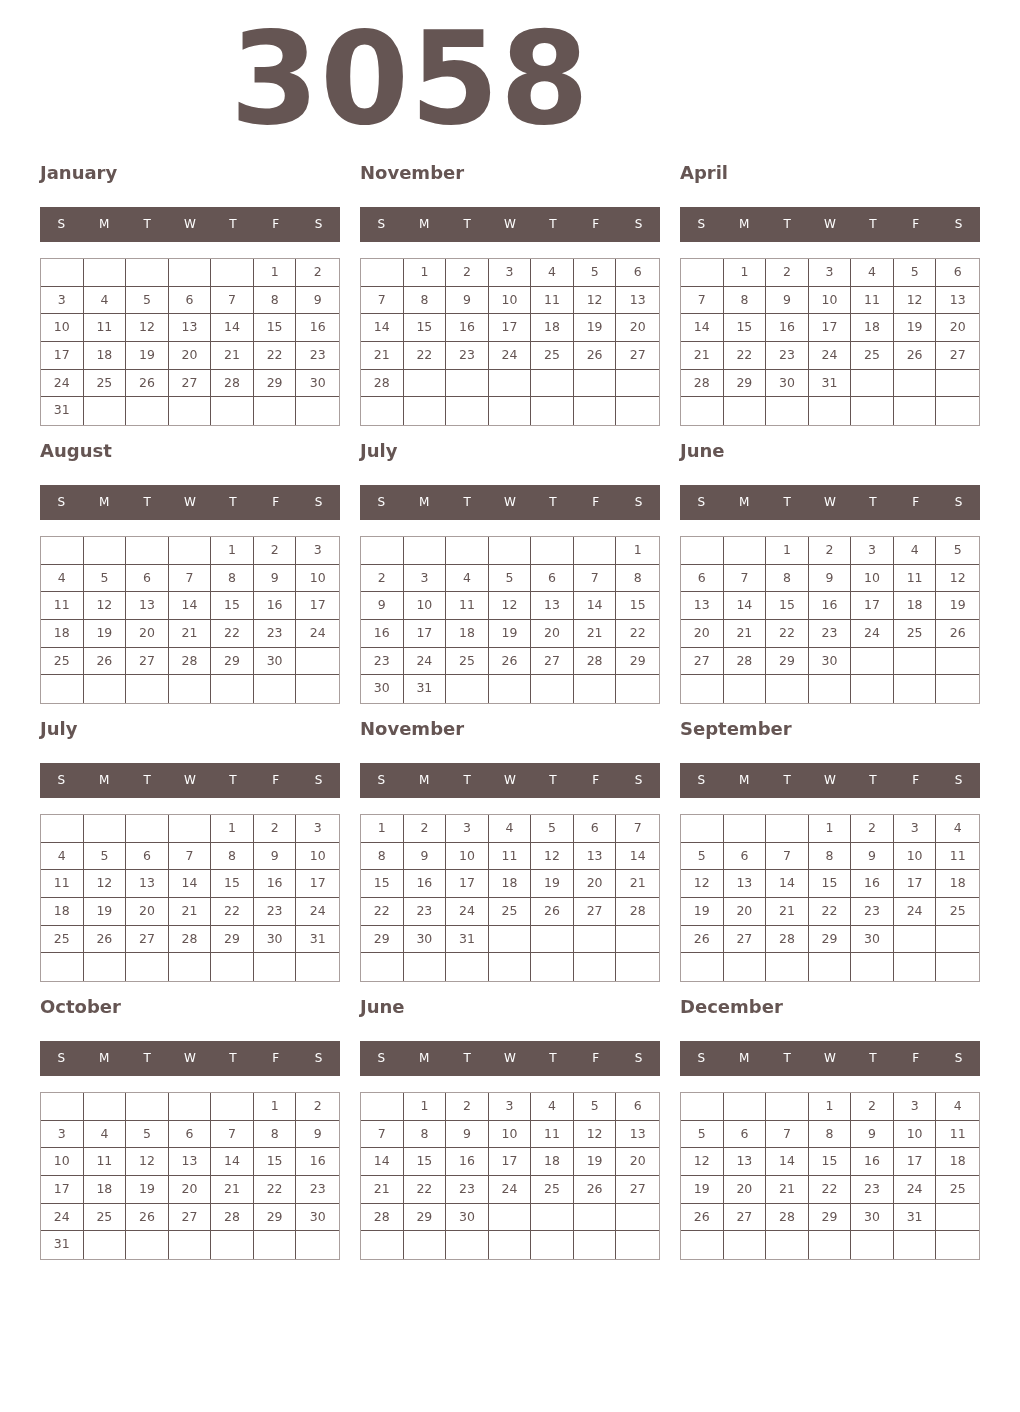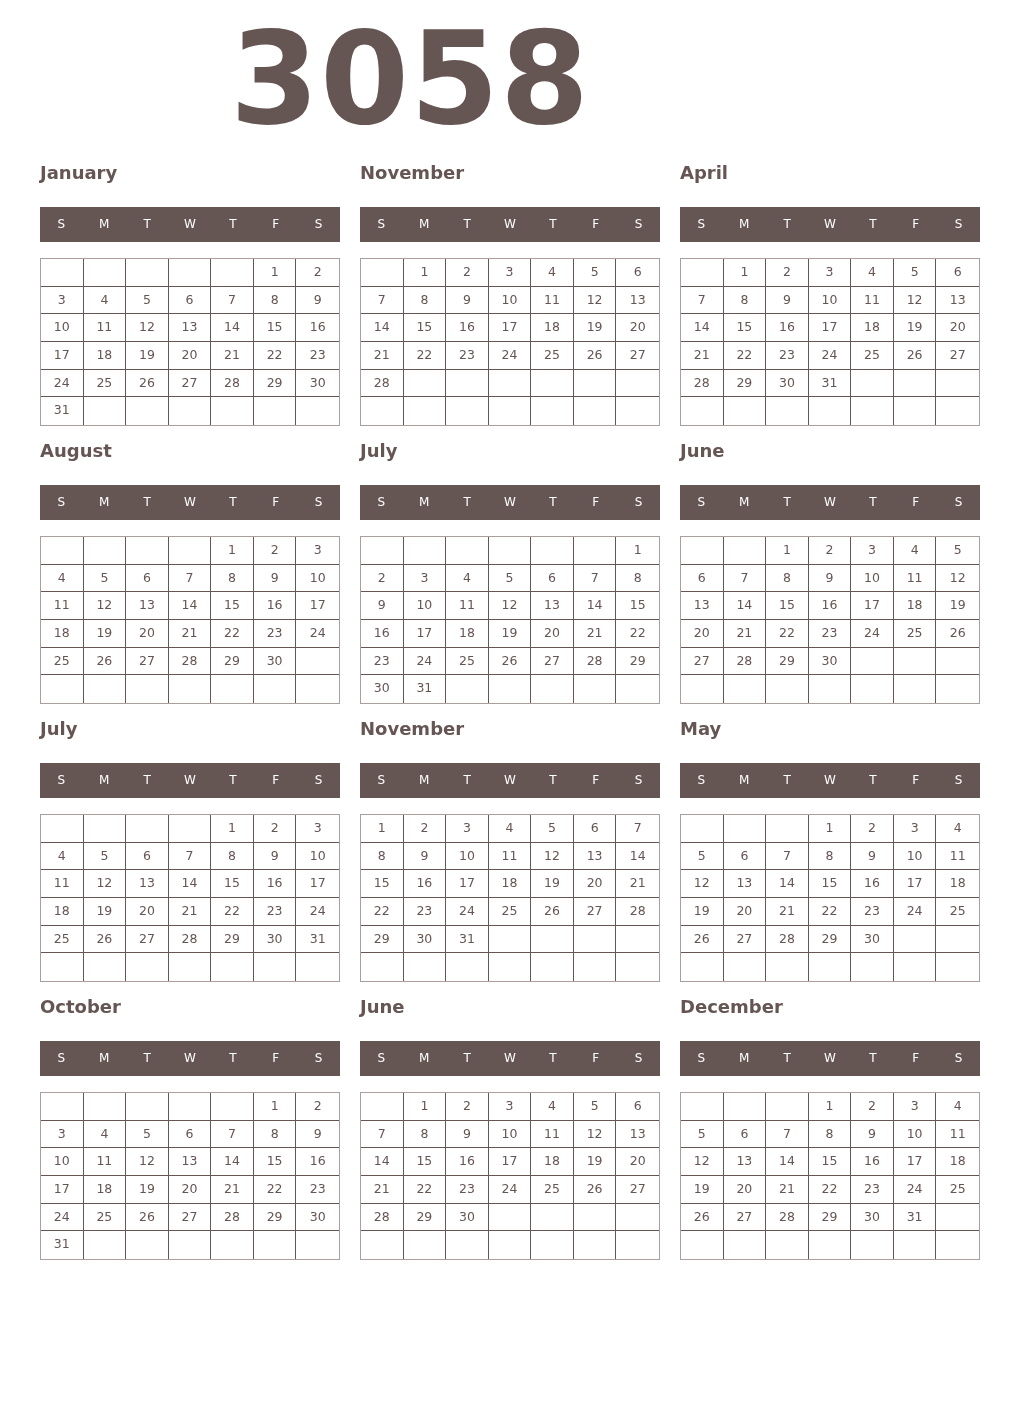--- a/index.html
+++ b/index.html
@@ -461,21 +461,21 @@
         <div class="cell last-row"></div>
         <div class="cell last-row"></div>
         <div class="cell last-row"></div>
         <div class="cell last-row"></div>
         <div class="cell last-row"></div>
         <div class="cell last-row"></div>
         <div class="cell last-col last-row"></div>
       </div>
     </div>
     <div class="month" style="left: 680px; top: 717px;">
-      <div class="month-title">May</div>
+      <div class="month-title">September</div>
       <div class="dow-bar">
         <div class="dow">S</div>
         <div class="dow">M</div>
         <div class="dow">T</div>
         <div class="dow">W</div>
         <div class="dow">T</div>
         <div class="dow">F</div>
         <div class="dow">S</div>
       </div>
       <div class="grid">

